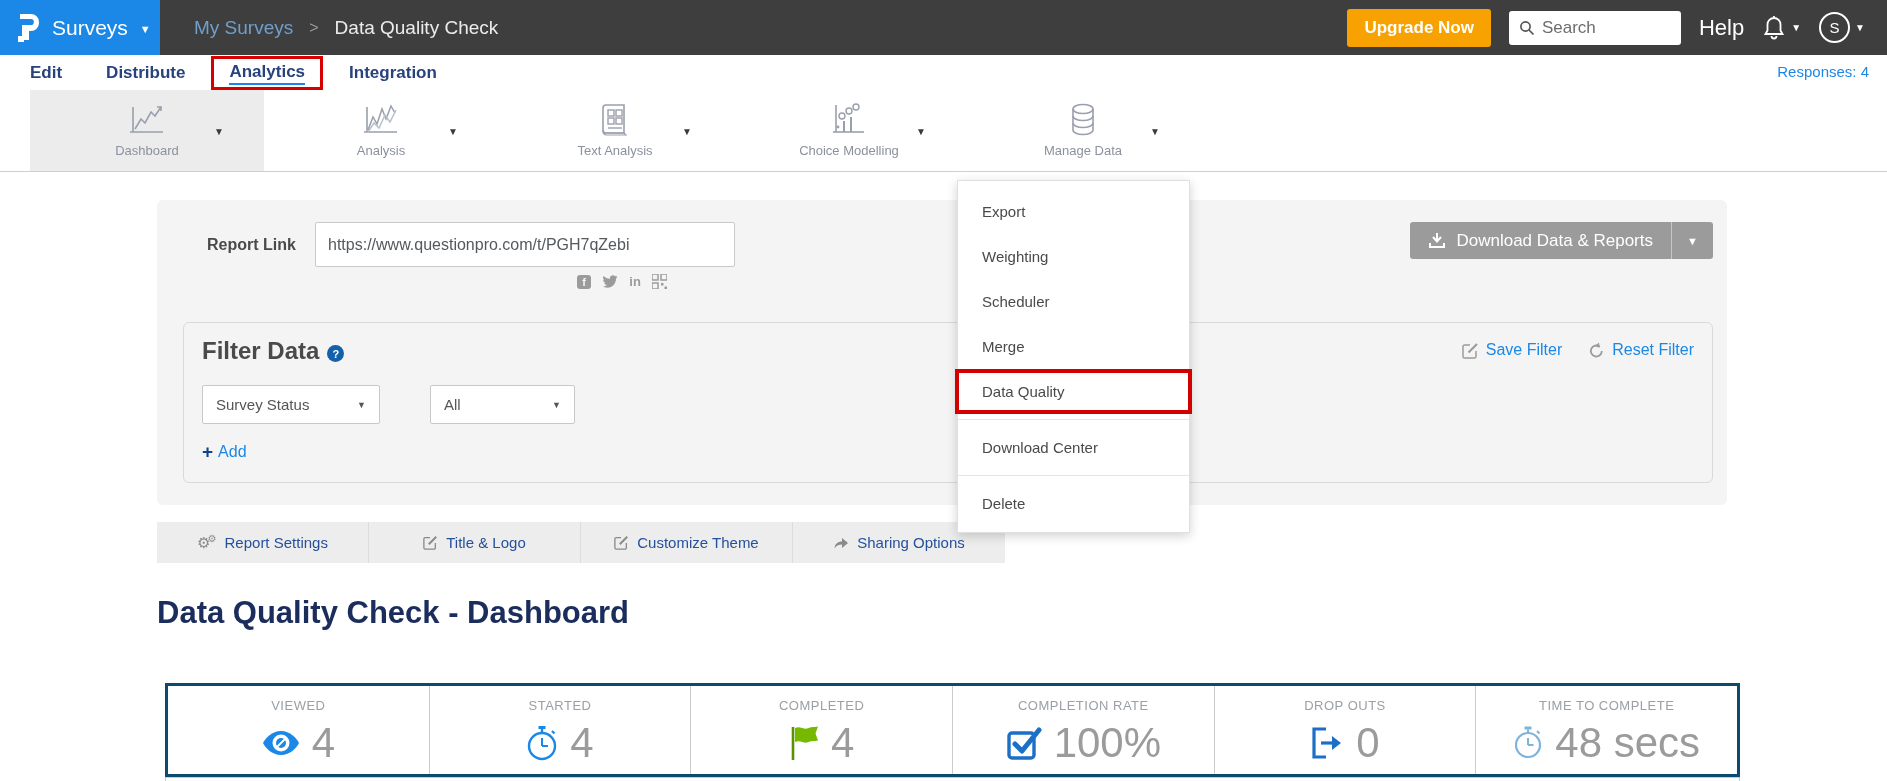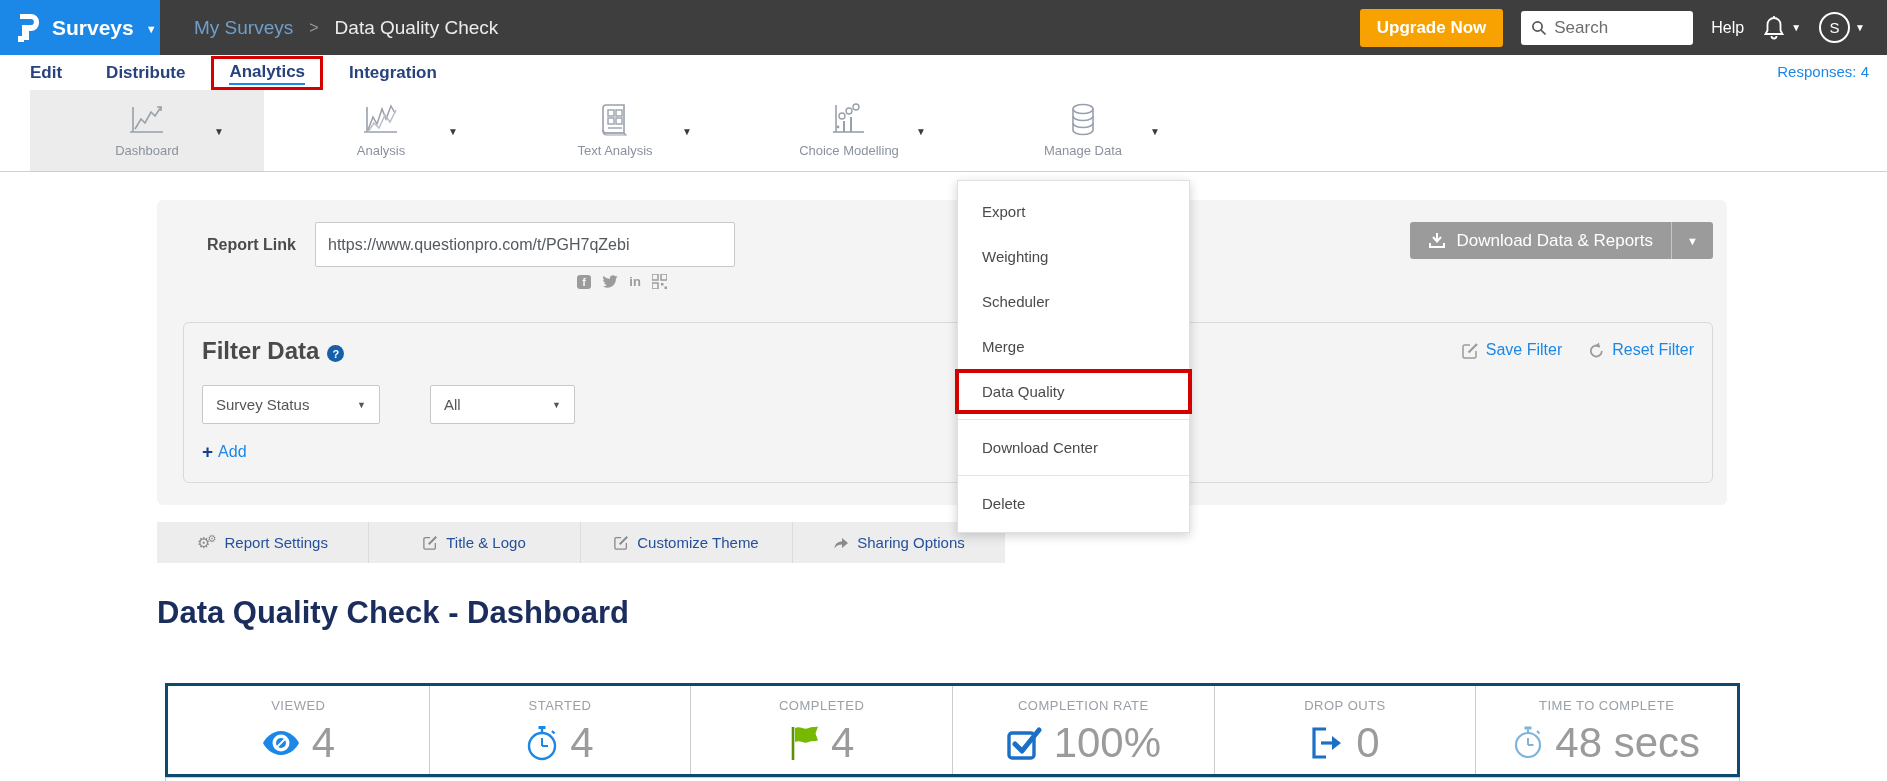--- a/index.html
+++ b/index.html
@@ -3,33 +3,33 @@
 <meta charset="utf-8">
 <style>
   * { box-sizing: border-box; margin: 0; padding: 0; }
   html,body { width:1887px; height:781px; }
   body {
     font-family: "Liberation Sans", sans-serif;
     background:#fff; position:relative; overflow:hidden; color:#333;
   }
   
   .header { height:55px; background:#3e3e3e; display:flex; align-items:stretch; }
-  .logo-block { width:160px; background:#1b87e6; display:flex; align-items:center; gap:12px; padding:0 16px; cursor:pointer;font-weight:bold; }
+  .logo-block { width:160px; background:#1b87e6; display:flex; align-items:center; gap:12px; padding:0 16px; cursor:pointer; }
   .brand-name { color:#fff; font-size:21px; }
   .brand-caret { color:#fff; font-size:11px; margin-top:3px; }
   .breadcrumb { display:flex; align-items:center; gap:16px; margin-left:34px; font-size:19px; }
   .bc-parent { color:#6f9fcb; cursor:pointer; }
   .bc-sep { color:#9a9a9a; font-size:16px; }
   .bc-current { color:#ececec; }
   .header-right { margin-left:auto; display:flex; align-items:center; gap:18px; padding-right:22px; }
   .upgrade-btn { background:#f8a201; color:#fff; border:none; font-size:17px; font-weight:bold; padding:9px 17px; border-radius:3px; cursor:pointer; font-family:inherit; }
   .search-box { background:#fff; border-radius:3px; width:172px; height:34px; display:flex; align-items:center; gap:7px; padding:0 10px; }
   .search-box input { border:none; outline:none; width:120px; font-size:17px; font-family:inherit; color:#0f172a; }
   .search-box input::placeholder { color:#6d6d6d; }
-  .help-link { color:#fff; font-size:16px; cursor:pointer;text-align:center; }
+  .help-link { color:#fff; font-size:22px; cursor:pointer;text-align:center; }
   .bell-wrap { display:flex; align-items:center; gap:5px; cursor:pointer; }
   .small-caret { color:#fff; font-size:10px; }
   .avatar-wrap { display:flex; align-items:center; gap:5px; cursor:pointer; }
   .avatar { width:31px; height:31px; border:2px solid #fff; border-radius:50%; color:#fff; display:flex; align-items:center; justify-content:center; font-size:15px; }
   
   .tabrow { height:35px; display:flex; align-items:center; gap:44px; padding-left:30px; position:relative; background:#fff; }
   .tab { font-size:17px; font-weight:bold; color:#27427c; cursor:pointer; }
   .tab-highlight { border:3px solid #d60000; padding:3px 15px 5px; margin:0 -18px; }
   .tab-active-inner { border-bottom:2px solid #1b87e6; padding-bottom:2px; }
   .responses { position:absolute; right:18px; top:8px; color:#1b87e6; font-size:15px; }

